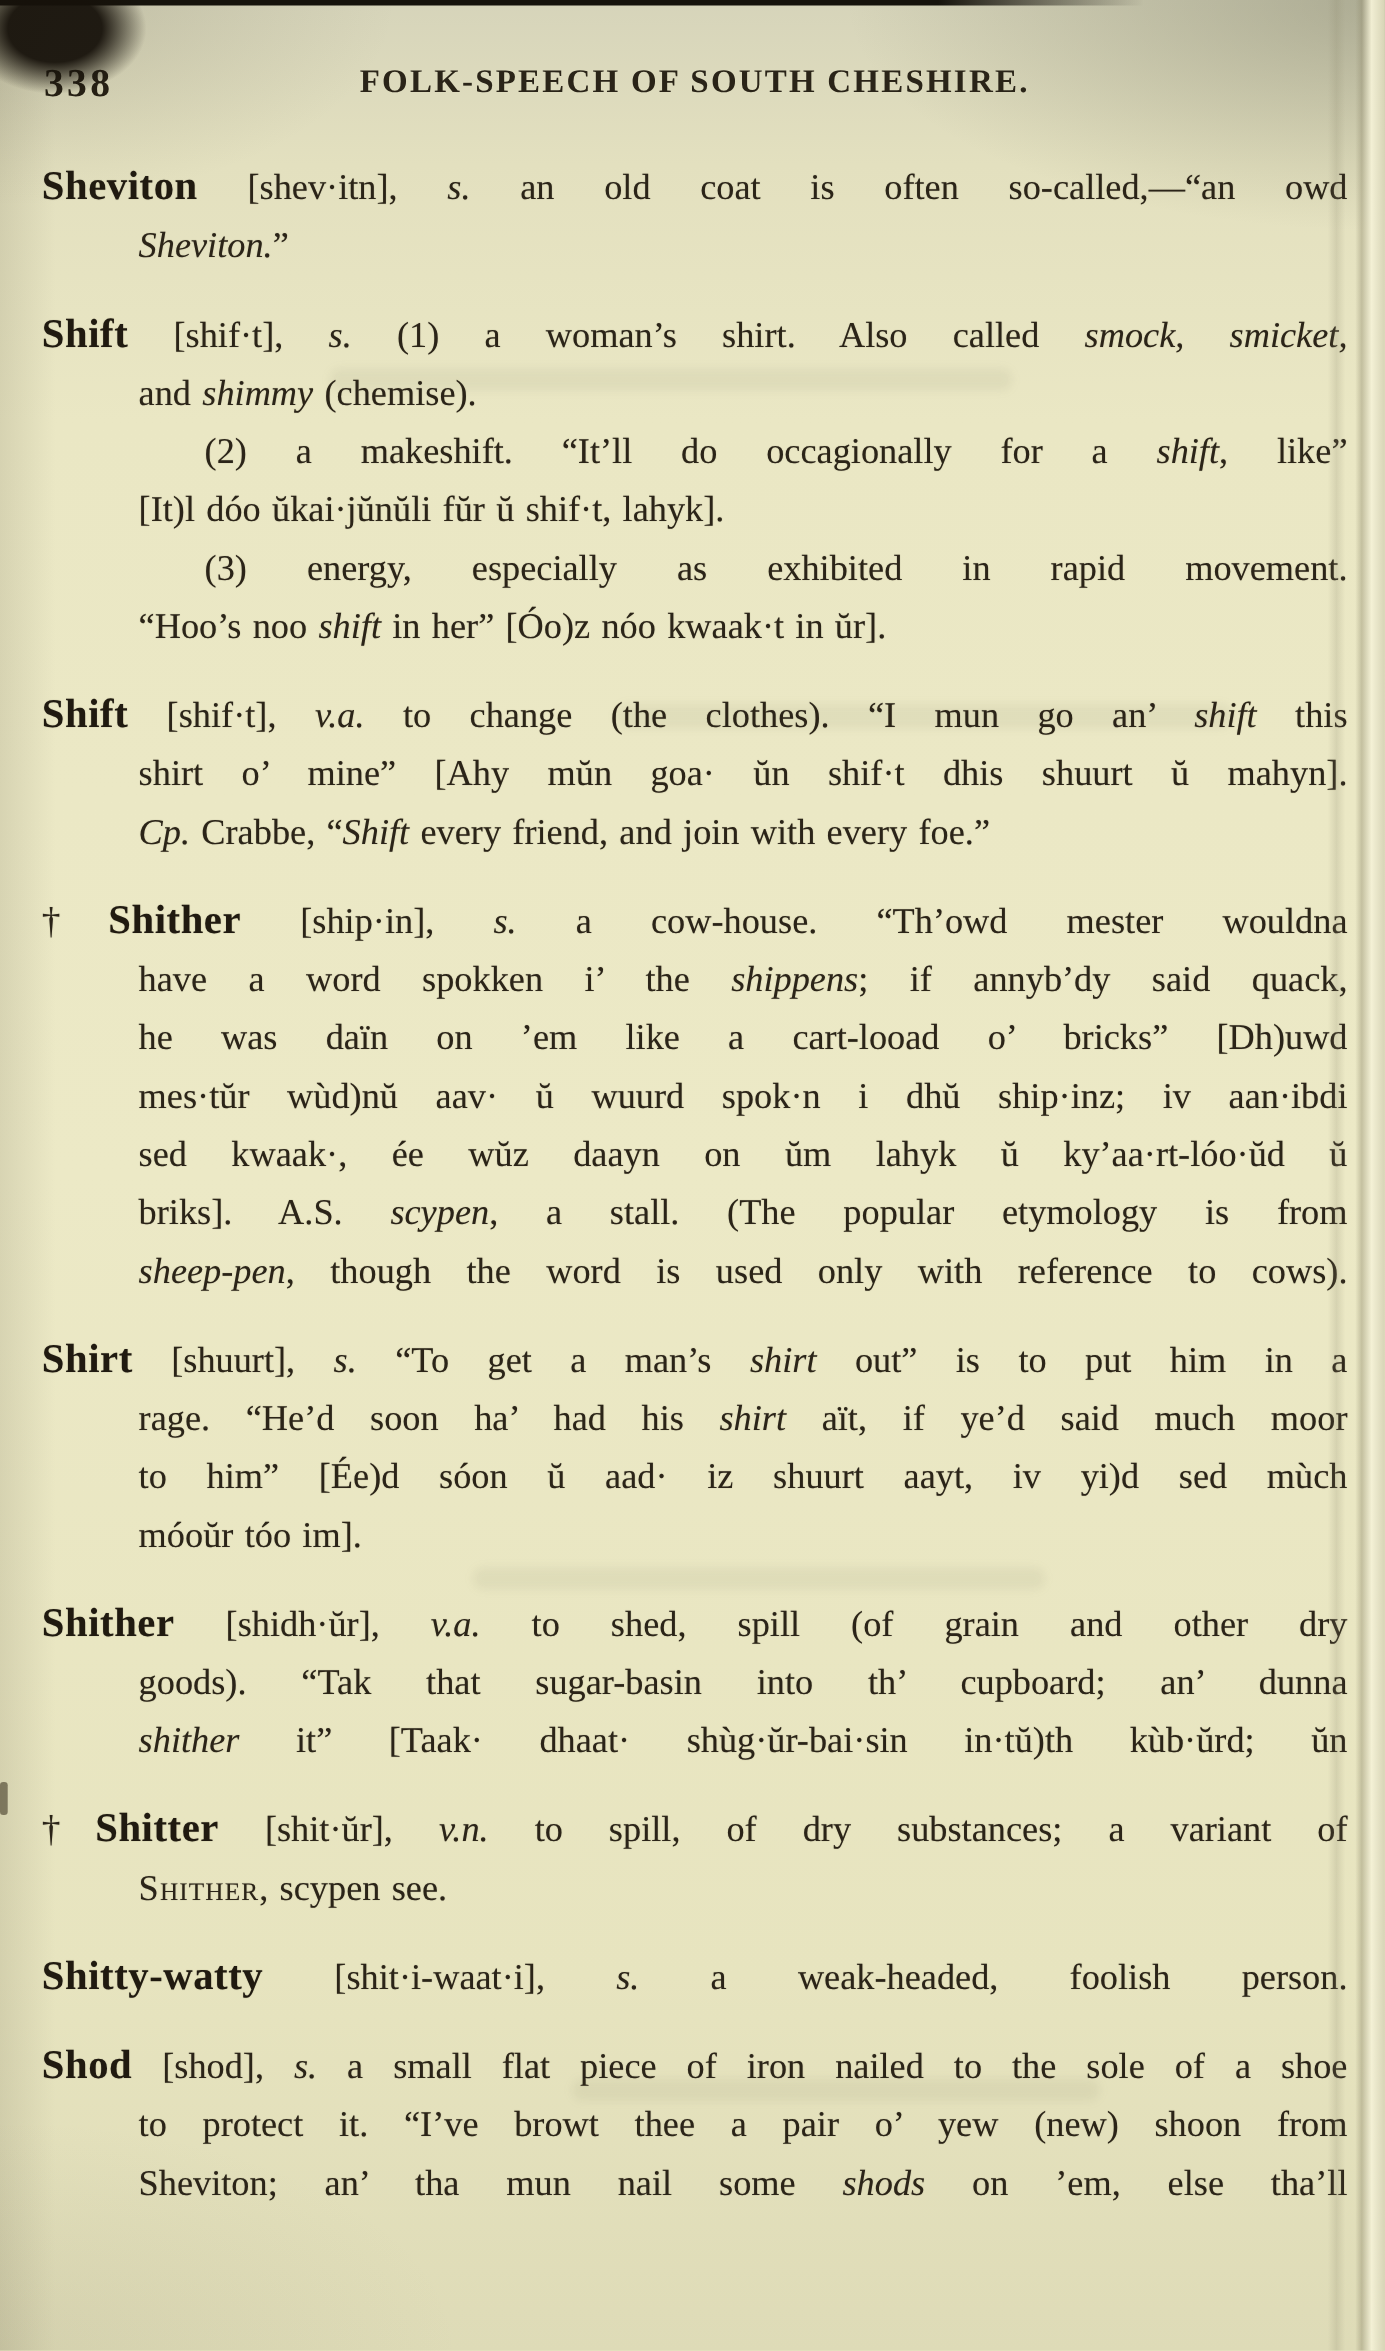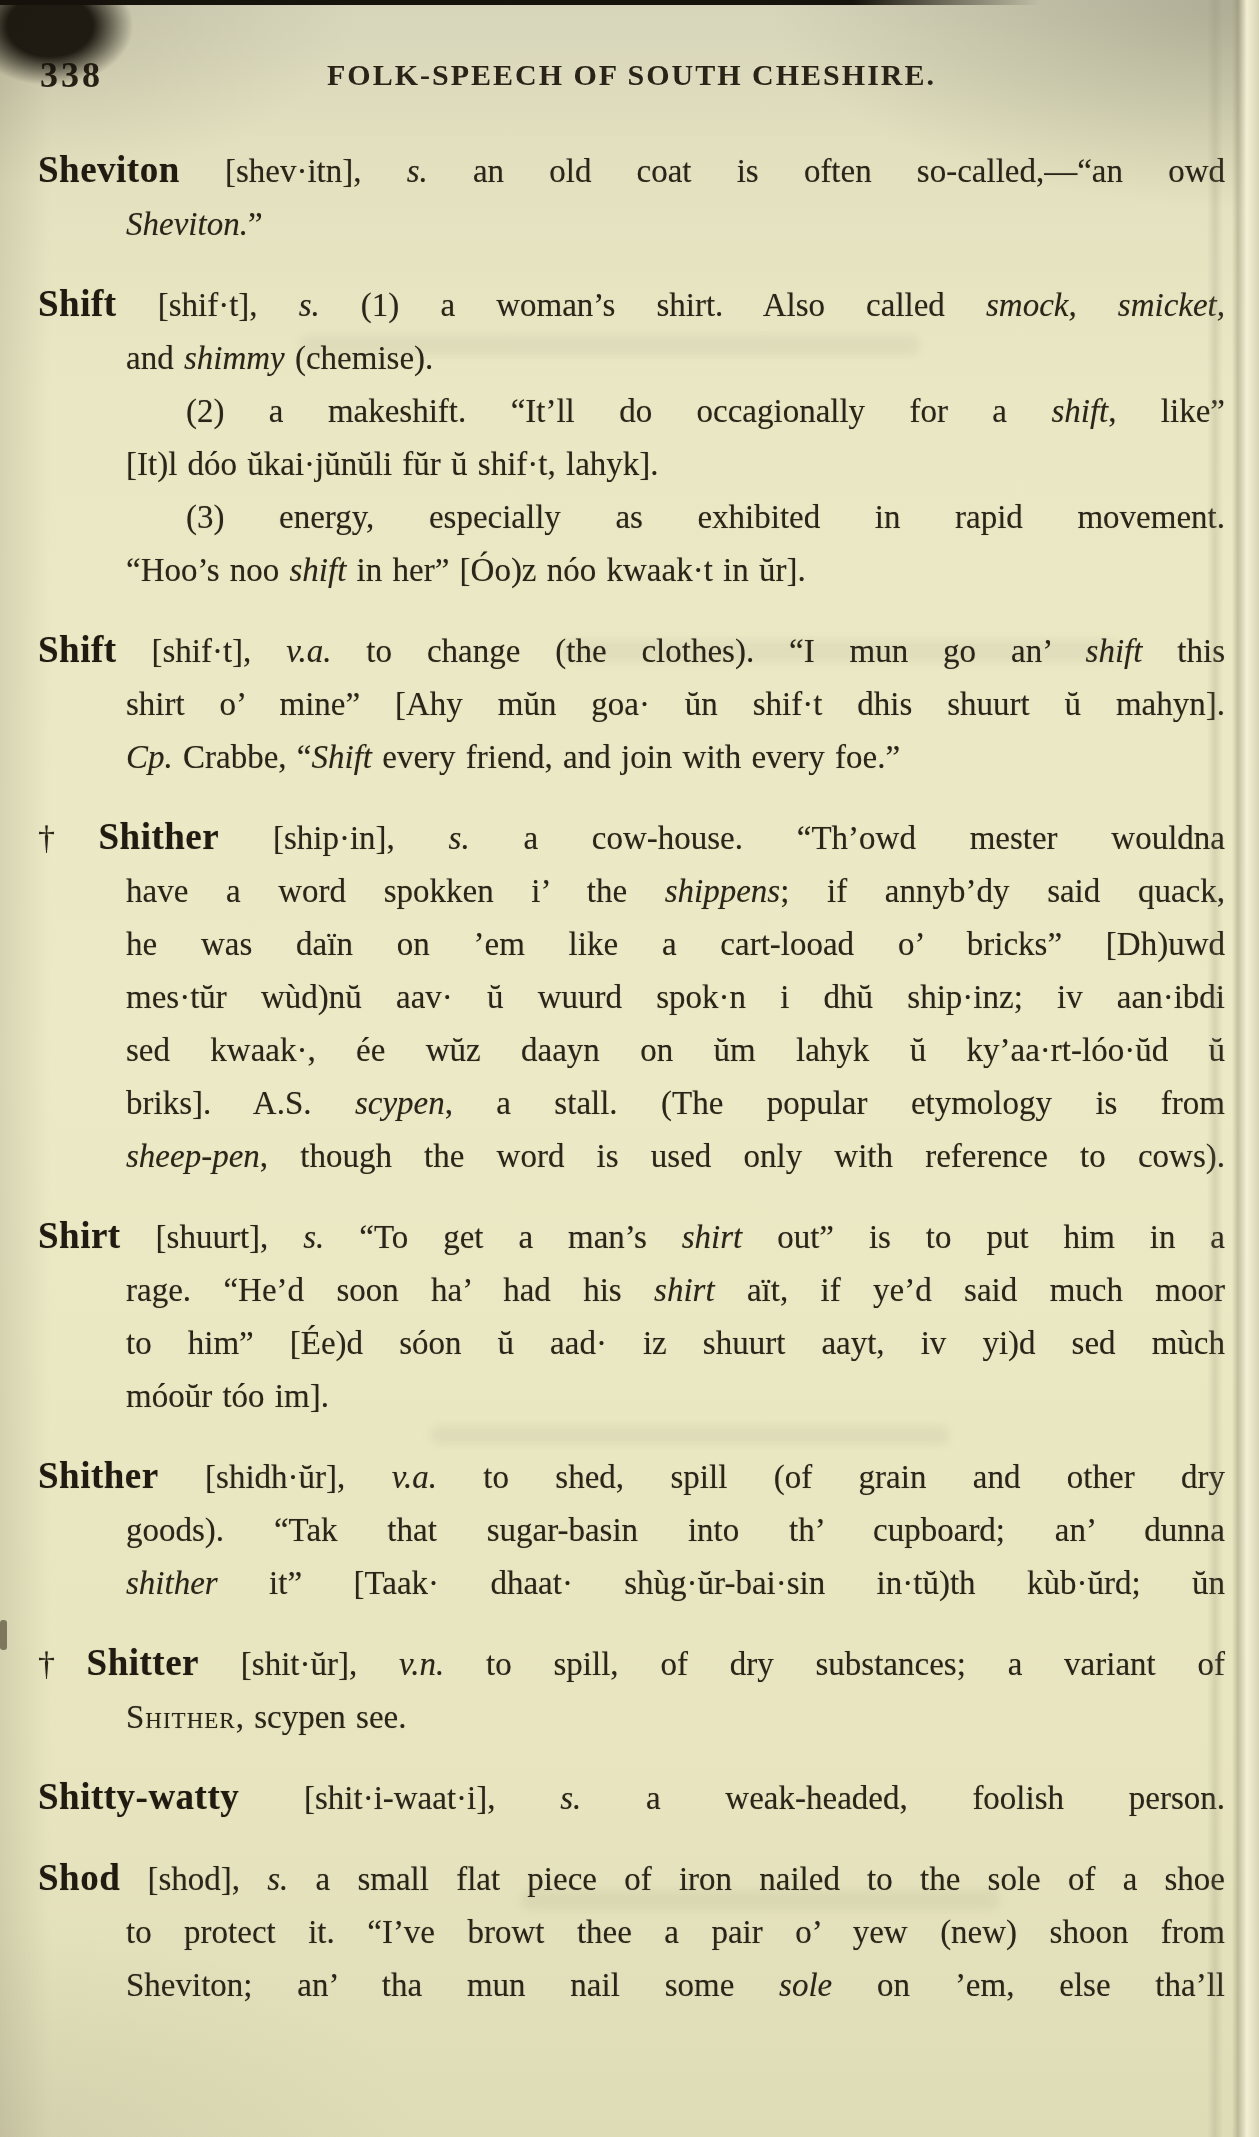--- a/index.html
+++ b/index.html
@@ -133,21 +133,21 @@
       <div class="entry">
         <div class="line ind-head just"><span class="run dg">†</span><span class="run b">Shitter</span><span class="run n"> [shit·ŭr], </span><span class="run i">v.n.</span><span class="run n"> to spill, of dry substances; a variant of</span></div>
         <div class="line ind-cont"><span class="run sc">Shither</span><span class="run n">, scypen see.</span></div>
       </div>
       <div class="entry">
         <div class="line ind-head just"><span class="run b">Shitty-watty</span><span class="run n"> [shit·i-waat·i], </span><span class="run i">s.</span><span class="run n"> a weak-headed, foolish person.</span></div>
       </div>
       <div class="entry">
         <div class="line ind-head just"><span class="run b">Shod</span><span class="run n"> [shod], </span><span class="run i">s.</span><span class="run n"> a small flat piece of iron nailed to the sole of a shoe</span></div>
         <div class="line ind-cont just"><span class="run n">to protect it.  “I’ve browt thee a pair o’ yew (new) shoon from</span></div>
-        <div class="line ind-cont just"><span class="run n">Sheviton; an’ tha mun nail some </span><span class="run i">sole</span><span class="run n"> on ’em, else tha’ll</span></div>
+        <div class="line ind-cont just"><span class="run n">Sheviton; an’ tha mun nail some </span><span class="run i">shods</span><span class="run n"> on ’em, else tha’ll</span></div>
       </div>
     </div>
 
   <div class="crease-right"></div>
   <div class="page-edge-right"></div>
   <div class="scan-top-edge"></div>
   <div class="scan-corner-topleft"></div>
   <div class="ink-speck"></div>
 
 </div>

